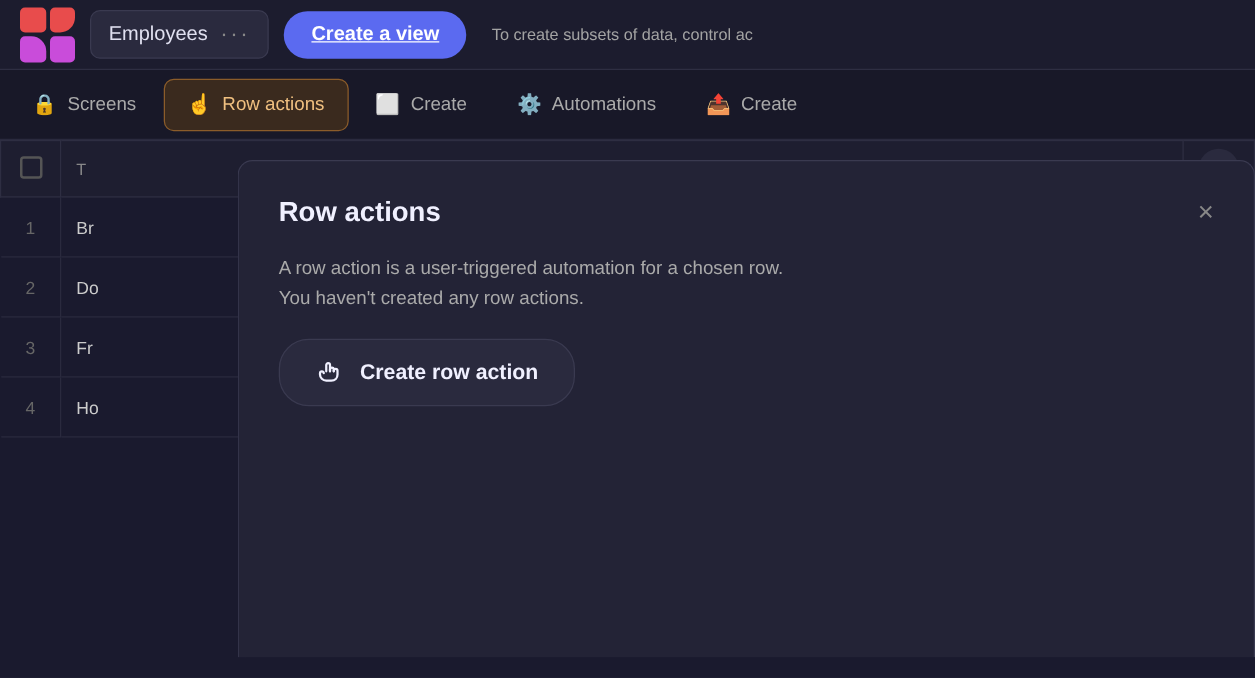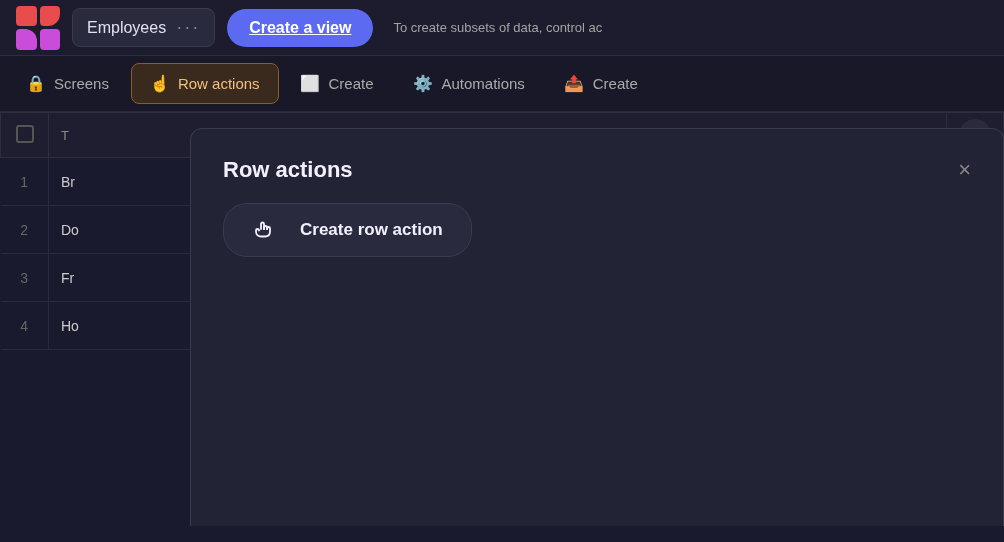--- a/index.html
+++ b/index.html
@@ -247,21 +247,21 @@
     .create-row-action-btn {
       background: #2a2a3e;
       border: 1px solid #3a3a50;
       border-radius: 24px;
       color: #f0f0ff;
       font-size: 17px;
       font-weight: 700;
       padding: 14px 28px;
       display: flex;
       align-items: center;
-      gap: 24px;
+      gap: 12px;
       cursor: pointer;
       align-self: flex-start;
     }
 
     .hand-icon-svg {
       width: 24px;
       height: 24px;
       fill: none;
       stroke: #f0f0ff;
       stroke-width: 1.8;
@@ -366,20 +366,21 @@
   </div>
 
   <div class="modal-overlay">
     <div class="modal">
 
       <div class="modal-header">
         <span class="modal-title">Row actions</span>
         <button class="modal-close">×</button>
       </div>
 
+      <p class="modal-description">A row action is a user-triggered automation for a chosen row.<br>You haven't created any row actions.</p>
 
       <button class="create-row-action-btn">
         <svg class="hand-icon-svg" viewBox="0 0 24 24" xmlns="http://www.w3.org/2000/svg">
           <path d="M9 11V6a1.5 1.5 0 0 1 3 0v5" stroke="#f0f0ff" stroke-width="1.8" stroke-linecap="round"></path>
           <path d="M12 11V9.5a1.5 1.5 0 0 1 3 0V11" stroke="#f0f0ff" stroke-width="1.8" stroke-linecap="round"></path>
           <path d="M15 11v-0.5a1.5 1.5 0 0 1 3 0v3c0 3-2 5-5 5H9a5 5 0 0 1-5-5v-1a1.5 1.5 0 0 1 3 0" stroke="#f0f0ff" stroke-width="1.8" stroke-linecap="round" stroke-linejoin="round"></path>
         </svg>
         <span>Create row action</span>
       </button>
 

